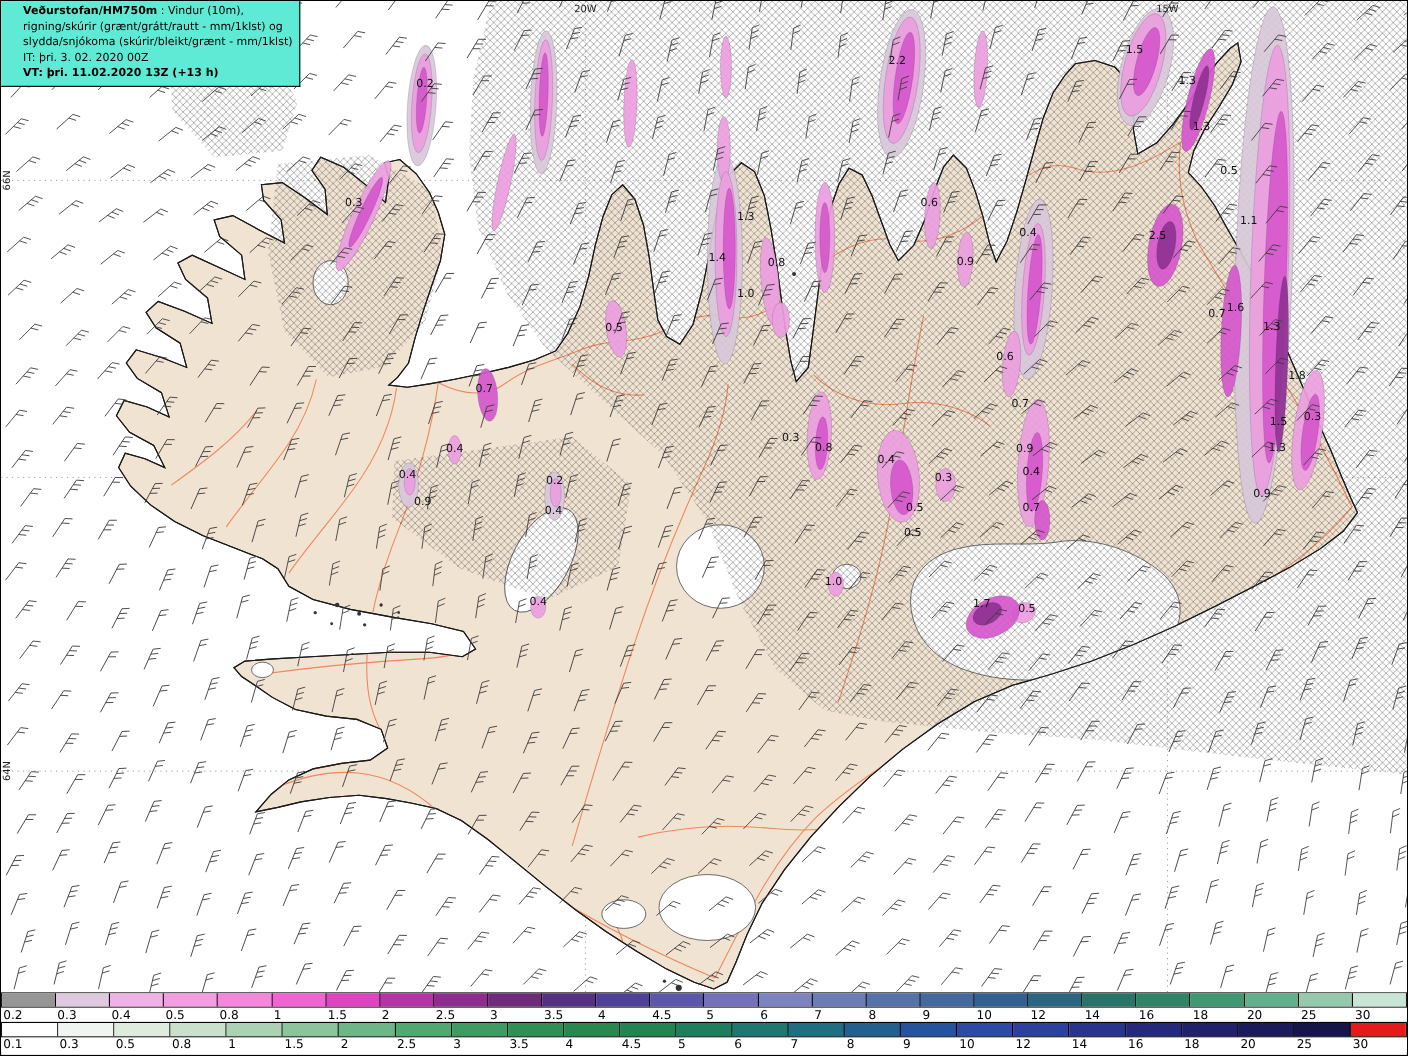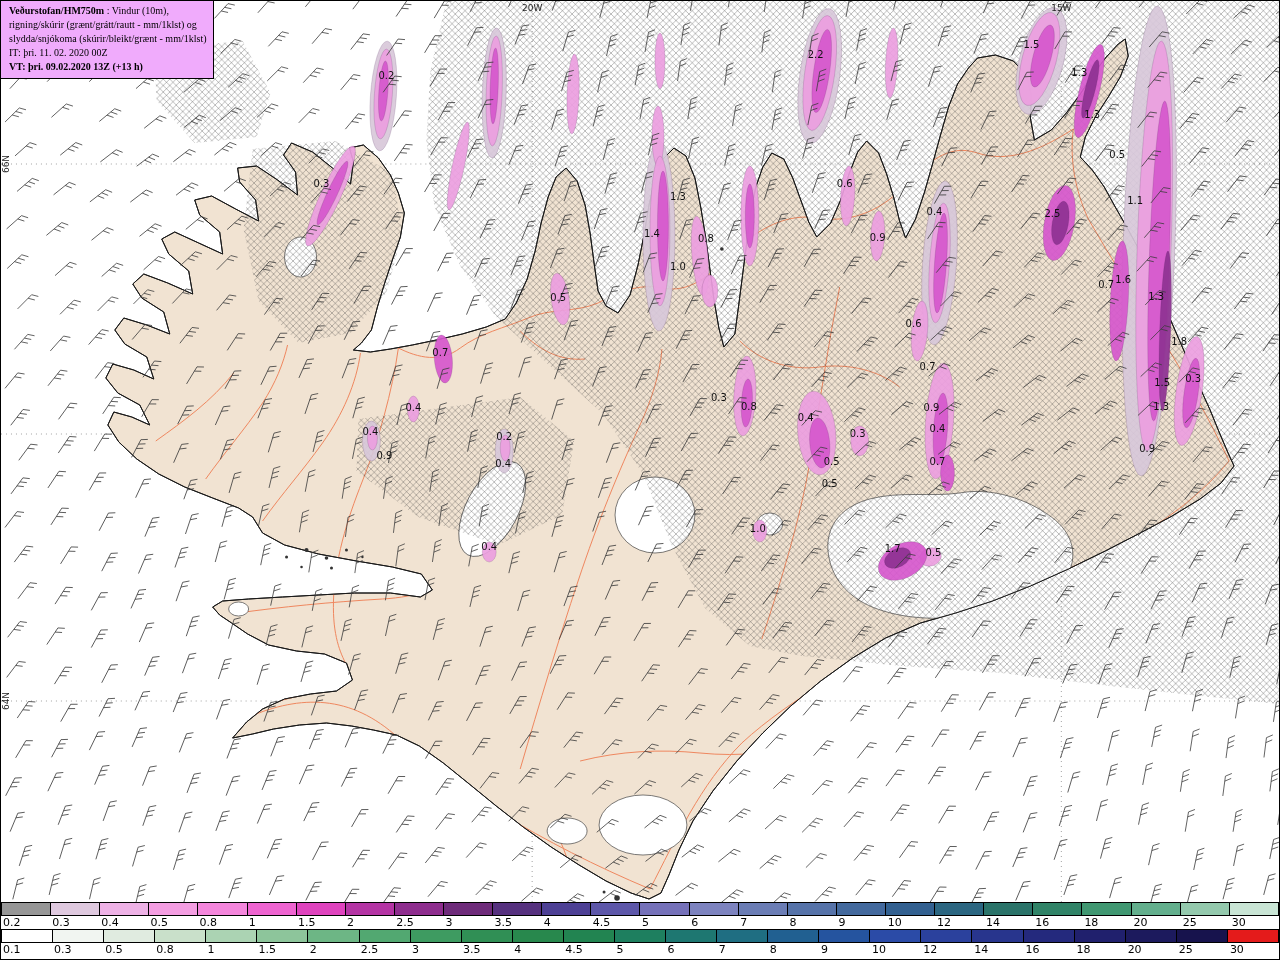--- a/index.html
+++ b/index.html
@@ -2,24 +2,24 @@
 <html><head>
 <meta charset="utf-8">
 <style>
   * { margin:0; padding:0; box-sizing:border-box; }
   html,body { width:1280px; height:960px; background:#fff;
               font-family:"DejaVu Sans", sans-serif; }
   .stage { position:relative; width:1280px; height:960px; border:1px solid #000;
            overflow:hidden; background:#fff; }
   .map-area { position:relative; width:100%; height:901px; background:#fff; }
   #map-svg { display:block; width:100%; height:901px; }
-  .title-box { position:absolute; top:0; left:0; background:#f0abfc;
+  .title-box { position:absolute; top:0; left:0; background:#5eead4;
                border:1px solid #000; border-top:none; border-left:none;
-               padding:3px 6px 4px 8px; font-size:10px; line-height:14px;
-               color:#000; z-index:5;font-family:Liberation Serif, serif; }
+               padding:3px 6px 4px 20px; font-size:10px; line-height:14px;
+               color:#000; z-index:5; }
   .title-box .t-line { white-space:nowrap; }
   .bold { font-weight:bold; }
   .cbar-wrap { width:100%; background:#fff; }
   .cbar-strip { display:flex; height:14px; border:1px solid #000; }
   .cbar-seg { flex:1 1 0; border-right:1px solid #000; }
   .cbar-seg:last-child { border-right:none; }
   .cbar-labels { position:relative; height:13px; font-size:11px; color:#000; }
   .cbar-labels span { position:absolute; top:0; line-height:13px;
                       margin-left:2px; white-space:nowrap; }
 </style>
@@ -991,24 +991,24 @@
           <text x="8" y="700" text-anchor="middle" transform="rotate(-90 8 700)">64N</text>
         </g>
       </svg>
     <div class="title-box">
       <div class="t-line">
         <span class="bold">Veðurstofan/HM750m</span><span> : Vindur (10m),</span>
       </div>
       <div class="t-line">rigning/skúrir (grænt/grátt/rautt - mm/1klst) og</div>
       <div class="t-line">slydda/snjókoma (skúrir/bleikt/grænt - mm/1klst)</div>
       <div class="t-line">
-        <span>IT:</span><span> þri. 11. 02. 2020 00Z</span>
+        <span>IT:</span><span> þri. 3. 02. 2020 00Z</span>
       </div>
       <div class="t-line bold">
-        <span>VT:</span><span> þri. 09.02.2020 13Z (+13 h)</span>
+        <span>VT:</span><span> þri. 11.02.2020 13Z (+13 h)</span>
       </div>
     </div>
   </div>
   <div class="cbar-wrap">
     <div class="cbar-strip" id="cbar-top-strip">
         <div class="cbar-seg" style="background: rgb(150, 150, 150);"></div>
         <div class="cbar-seg" style="background: rgb(223, 201, 223);"></div>
         <div class="cbar-seg" style="background: rgb(238, 178, 230);"></div>
         <div class="cbar-seg" style="background: rgb(244, 158, 226);"></div>
         <div class="cbar-seg" style="background: rgb(244, 134, 220);"></div>

